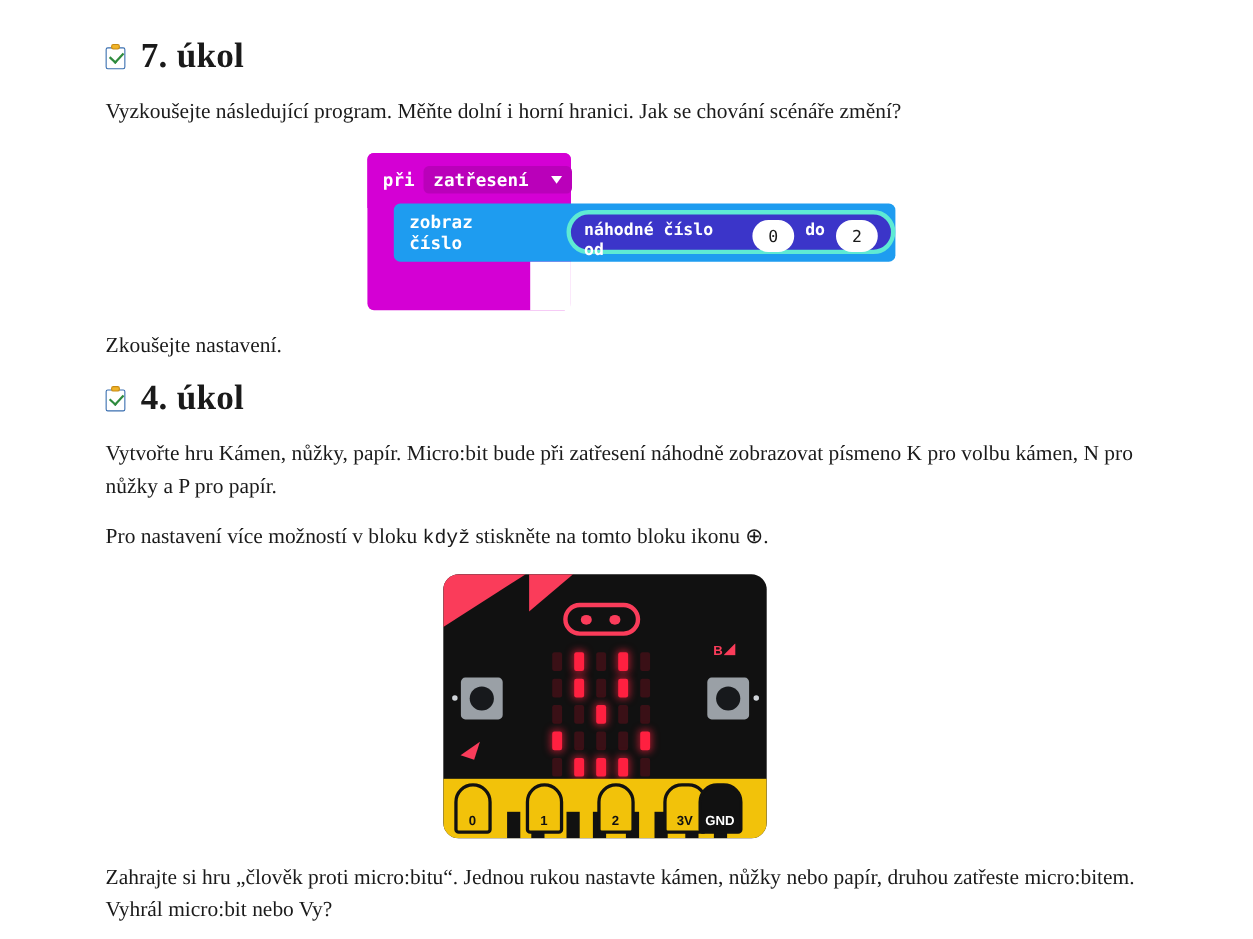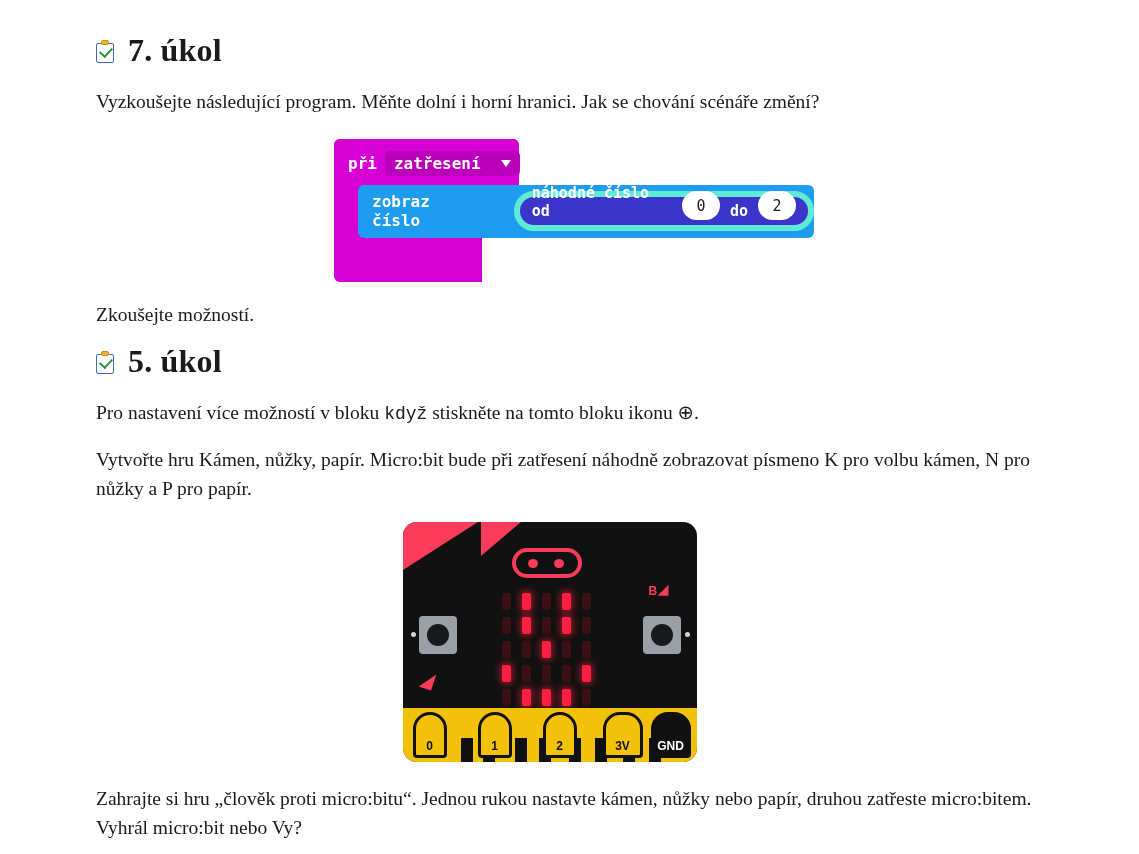--- a/index.html
+++ b/index.html
@@ -151,25 +151,25 @@
   }
   .stmt-label {
     font-family: "DejaVu Sans Mono", monospace;
     font-size: 16px;
     color: #ffffff;
     font-weight: bold;
     margin-right: 28px;
   }
   .reporter {
     background: #3b35c9;
-    border: 6px solid #5eead4;
+    border: 4px solid #5eead4;
     border-radius: 26px;
     height: 40px;
     display: flex;
-    align-items: flex-end;
+    align-items: flex-start;
     gap: 10px;
     padding: 5px 12px;
     box-sizing: border-box;
   }
   .reporter-label {
     font-family: "DejaVu Sans Mono", monospace;
     font-size: 15px;
     color: #ffffff;
     font-weight: bold;
   }
@@ -374,36 +374,36 @@
           <span class="num-field">0</span>
           <span class="reporter-label">do</span>
           <span class="num-field">2</span>
         </span>
       </div>
 
       <div class="hat-notch"></div>
     </div>
   </div>
 
-  <p class="body-text tight">Zkoušejte možností.</p>
+  <p class="body-text tight">Zkoušejte nastavení.</p>
 
   <div class="task-heading">
     <span class="clip-icon">
       <span class="board"></span>
       <span class="clasp"></span>
       <span class="check"></span>
     </span>
-    <h2>5. úkol</h2>
+    <h2>4. úkol</h2>
   </div>
+
+  <p class="body-text">Vytvořte hru Kámen, nůžky, papír. Micro:bit bude při zatřesení náhodně zobrazovat písmeno K pro volbu kámen, N pro nůžky a P pro papír.</p>
 
   <p class="body-text">
     <span>Pro nastavení více možností v bloku </span><code class="mono">když</code><span> stiskněte na tomto bloku ikonu ⊕.</span>
   </p>
-
-  <p class="body-text">Vytvořte hru Kámen, nůžky, papír. Micro:bit bude při zatřesení náhodně zobrazovat písmeno K pro volbu kámen, N pro nůžky a P pro papír.</p>
 
   <div class="microbit-figure">
     <div class="mb">
       <span class="mb-corner-l"></span>
       <span class="mb-corner-r"></span>
 
       <span class="mb-logo">
         <span class="eye l"></span>
         <span class="eye r"></span>
       </span>
@@ -461,21 +461,21 @@
           </span>
         <span class="pad" style="left:75px">
             <span>1</span>
           </span>
         <span class="pad" style="left:140px">
             <span>2</span>
           </span>
         <span class="pad small" style="left:200px">
             <span>3V</span>
           </span>
-        <span class="pad small gnd" style="left:248px">
+        <span class="pad small gnd" style="left:232px">
             <span>GND</span>
           </span>
       </div>
     </div>
   </div>
 
   <p class="body-text">Zahrajte si hru „člověk proti micro:bitu“. Jednou rukou nastavte kámen, nůžky nebo papír, druhou zatřeste micro:bitem. Vyhrál micro:bit nebo Vy?</p>
 
 </div>
 

